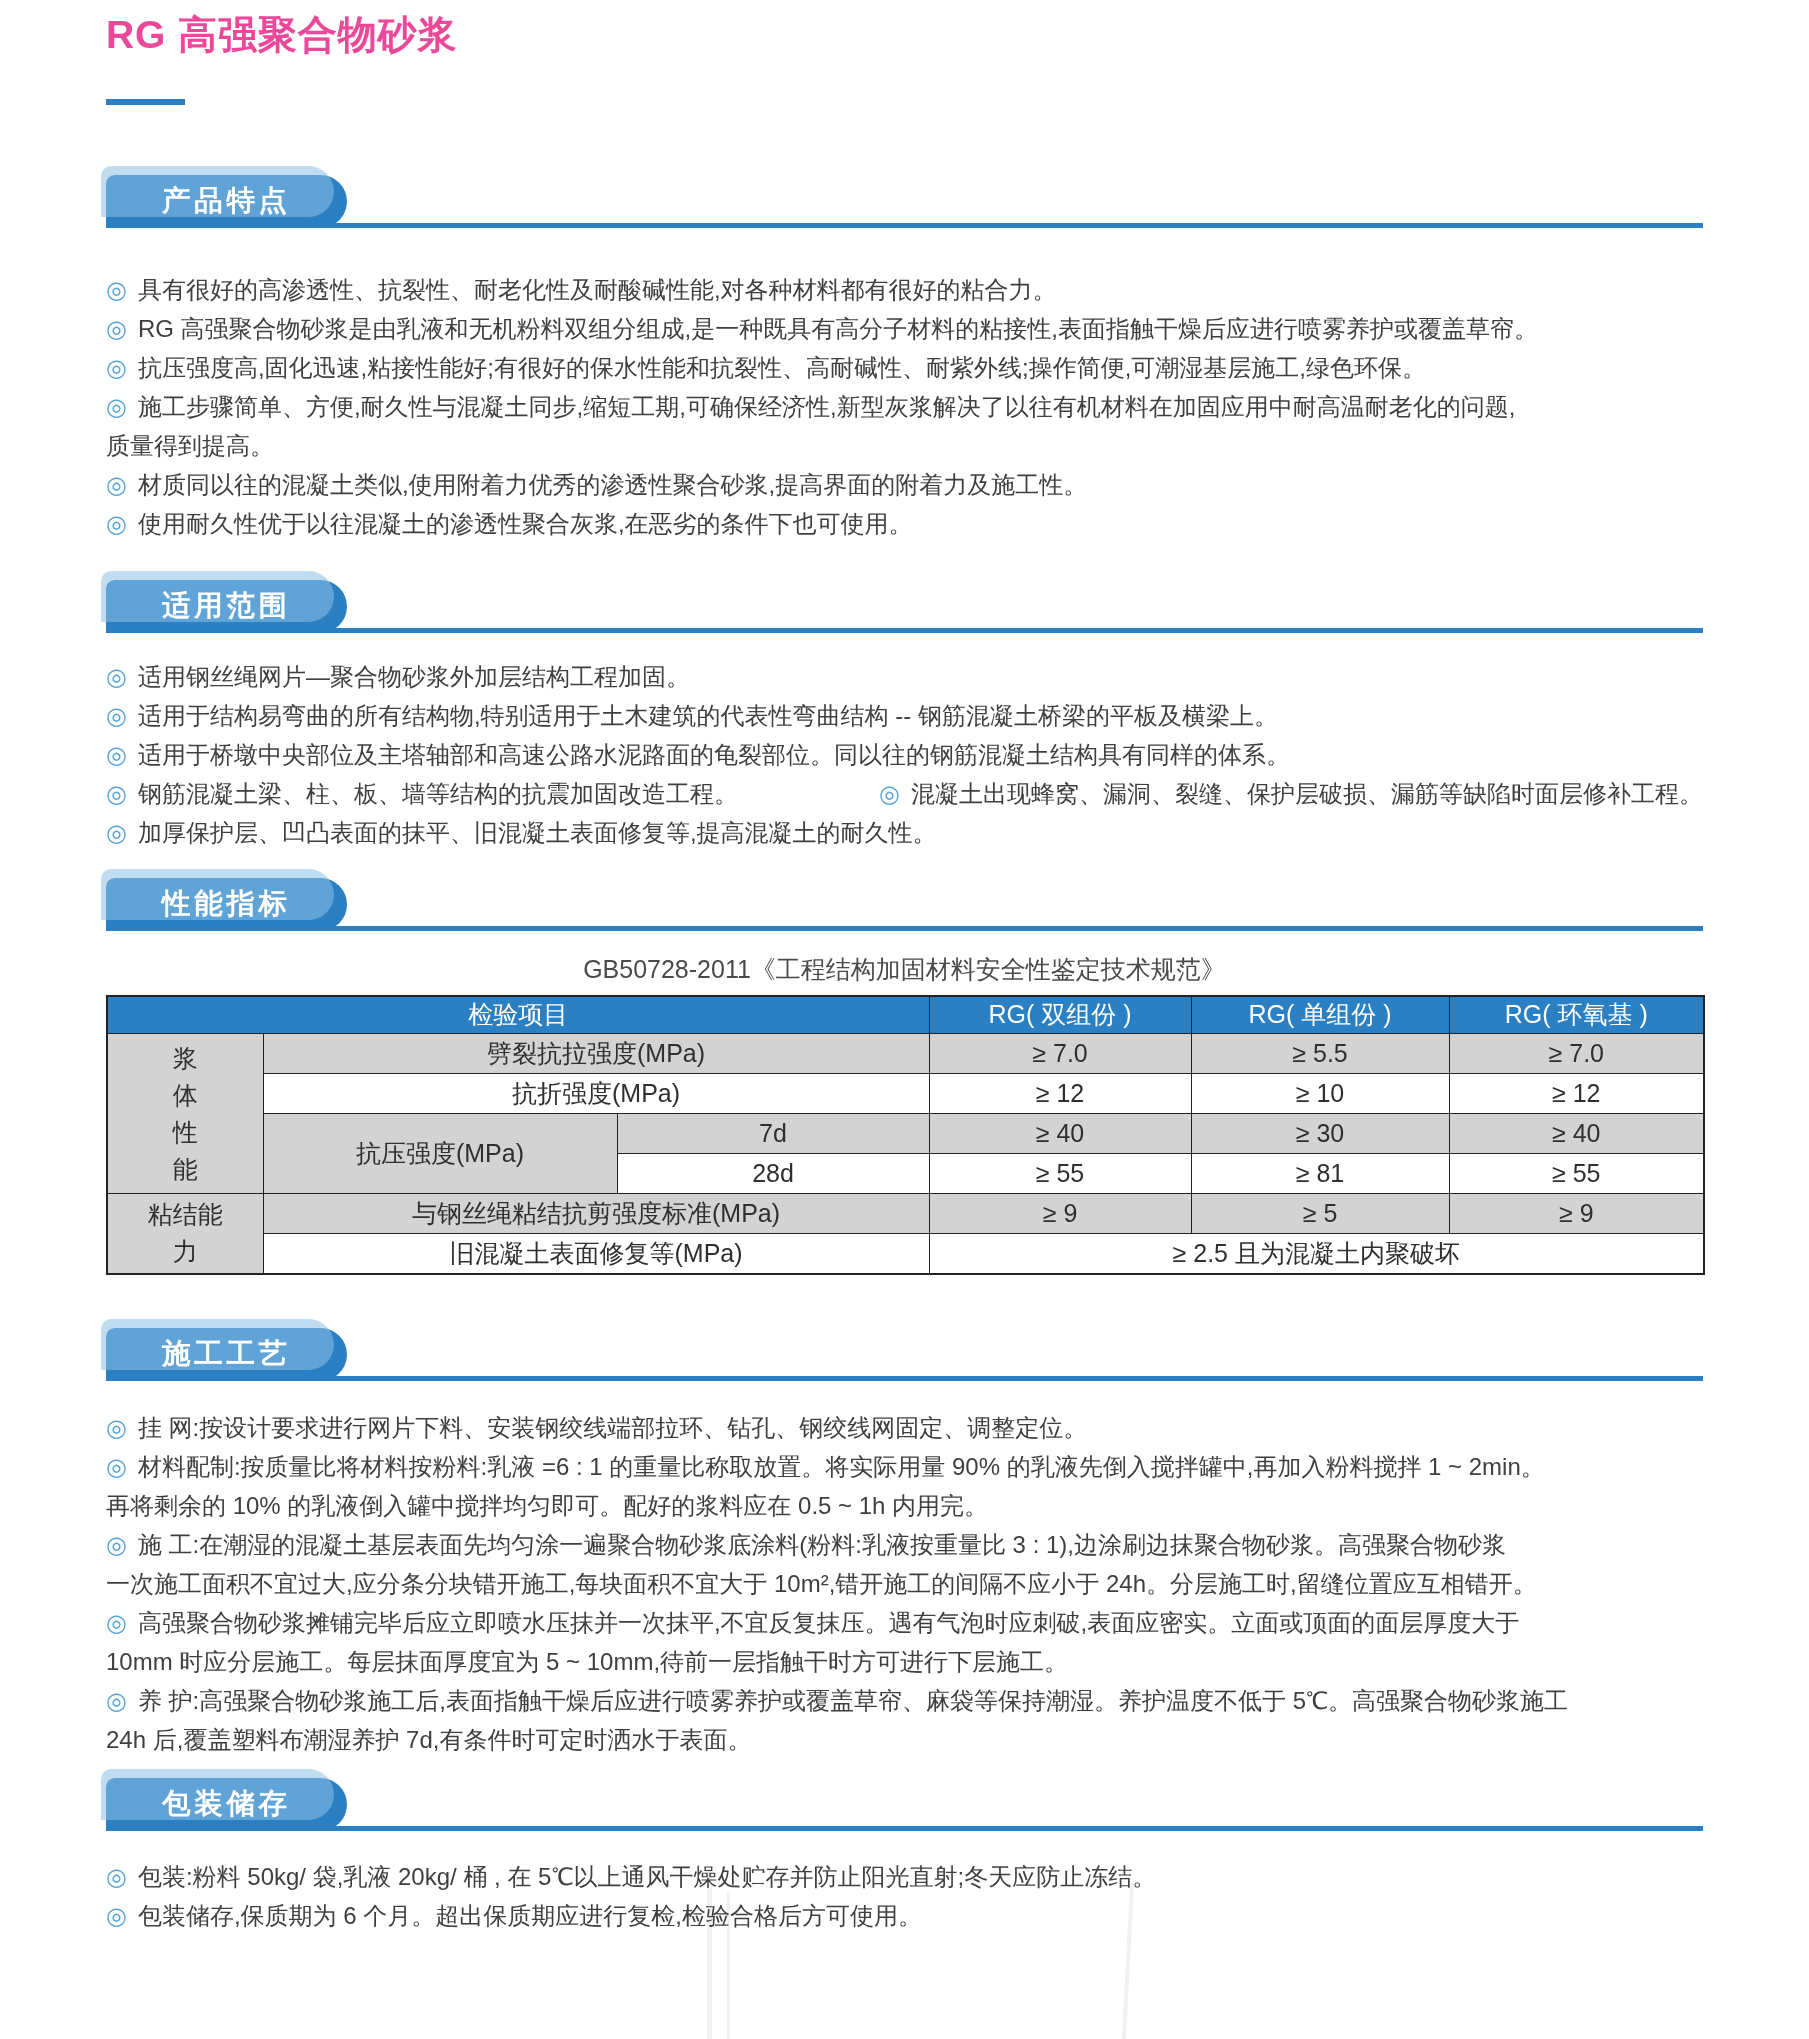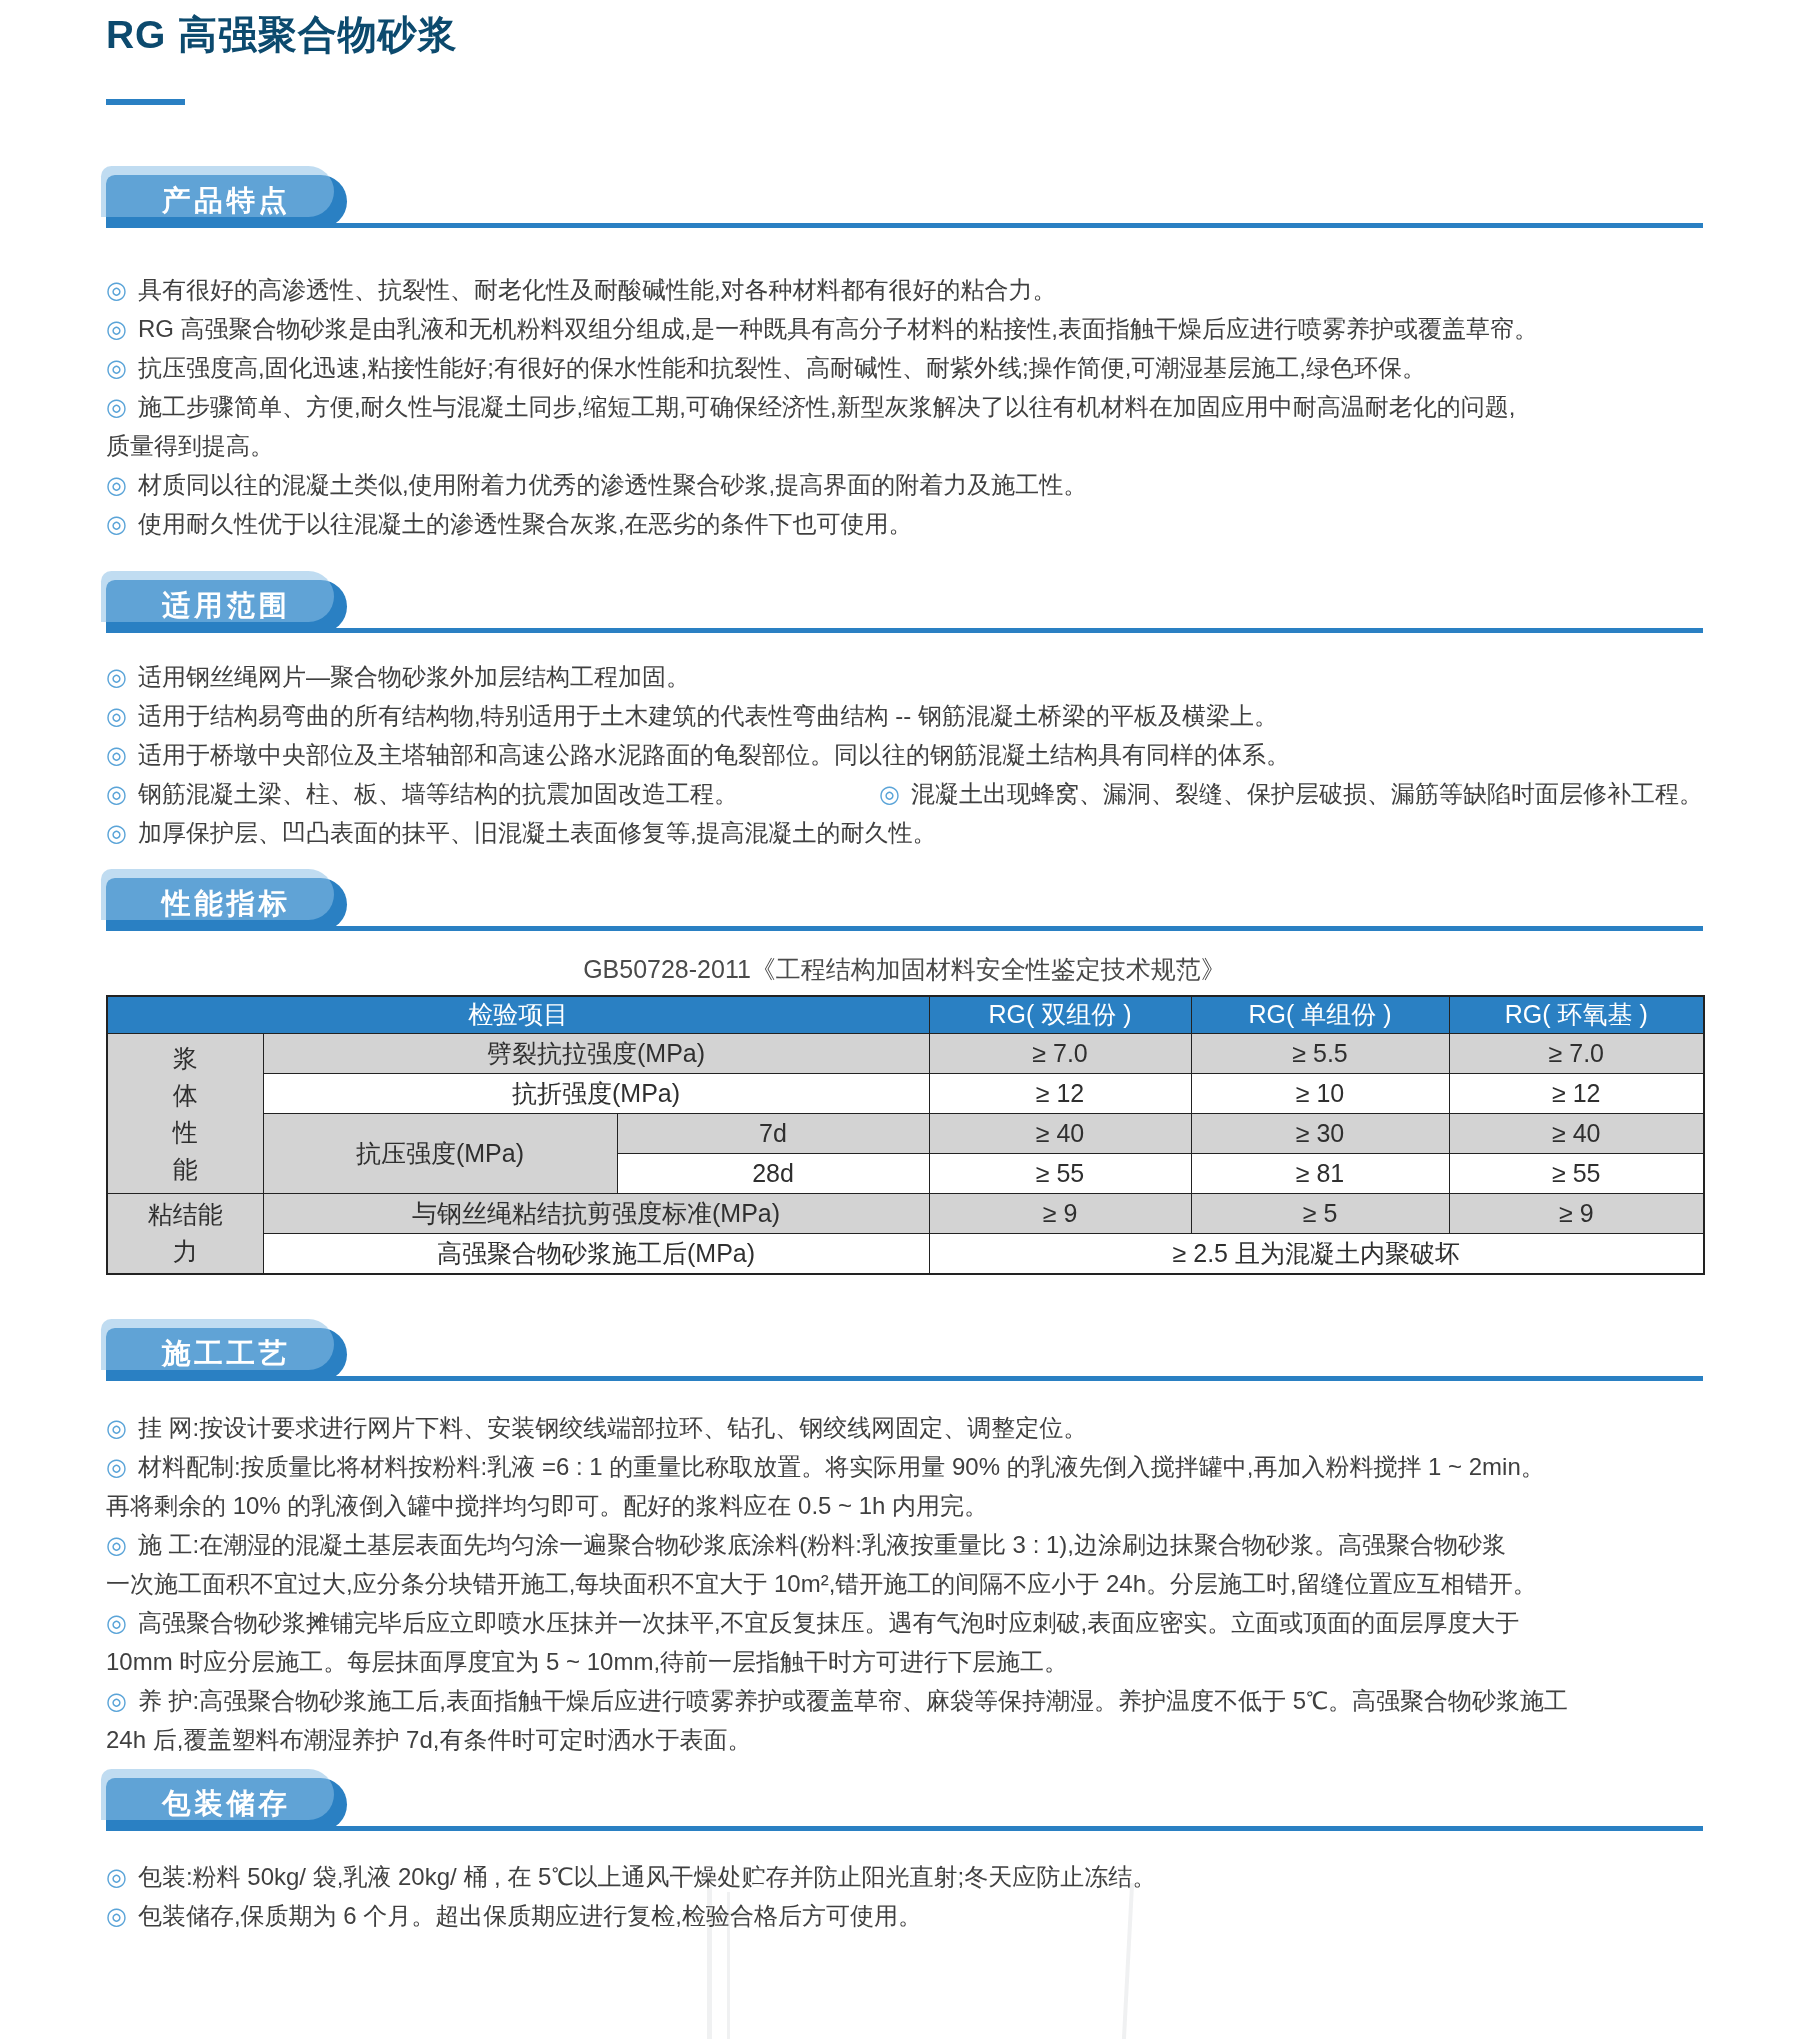--- a/index.html
+++ b/index.html
@@ -9,21 +9,21 @@
     font-family:"Liberation Sans", sans-serif;
     color:#3f3f3f;
     position:relative;
   }
   .content { padding:0 106px; position:relative; z-index:1; }
 
   
   h1.pg-title {
     margin:0; padding-top:13px;
     font-size:39px; line-height:44px; font-weight:bold;
-    color:#0c4a6e; letter-spacing:0.9px;
+    color:#ec4899; letter-spacing:0.9px;
   }
   .title-dash { width:79px; height:5.5px; background:#2a80c3; margin-top:42px; }
 
   
   .sec { position:relative; height:53px; }
   .sec .badge {
     position:relative; z-index:0;
     display:inline-flex; align-items:center; justify-content:center;
     min-width:219px; height:53px; box-sizing:border-box; padding:0 56px;
     background:#2a80c3; color:#ffffff;
@@ -180,21 +180,21 @@
       </tr>
       <tr class="g">
         <td class="stub" rowspan="2">粘结能
 力</td>
         <td colspan="2">与钢丝绳粘结抗剪强度标准(MPa)</td>
         <td>≥ 9</td>
         <td>≥ 5</td>
         <td>≥ 9</td>
       </tr>
       <tr class="w">
-        <td colspan="2">高强聚合物砂浆施工后(MPa)</td>
+        <td colspan="2">旧混凝土表面修复等(MPa)</td>
         <td colspan="3">≥ 2.5 且为混凝土内聚破坏</td>
       </tr>
     </tbody>
   </table>
 
   <div class="sec" id="sec-process">
     <div class="badge">
       <span>施工工艺</span>
     </div>
     <div class="rule"></div>

